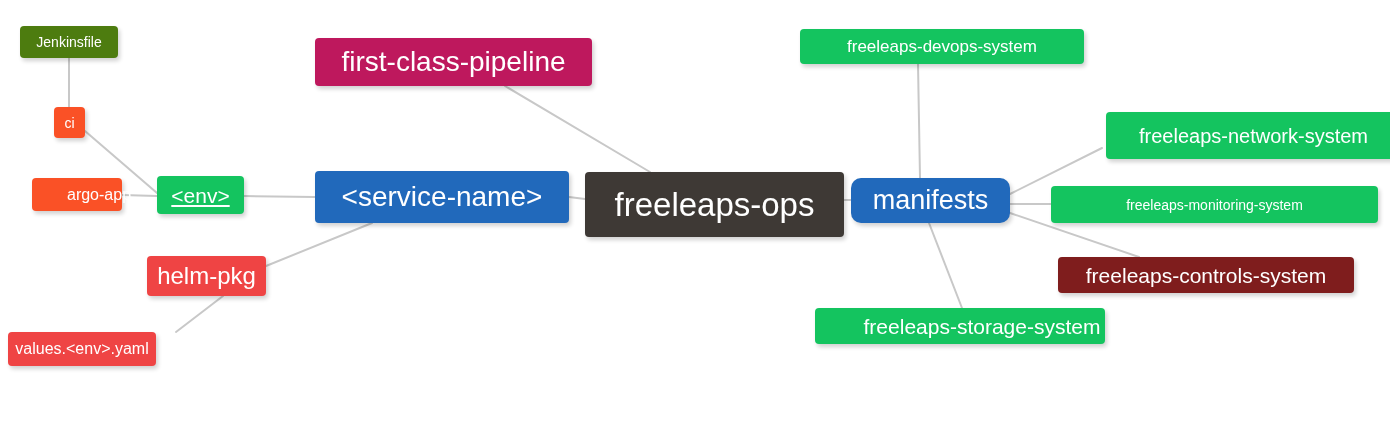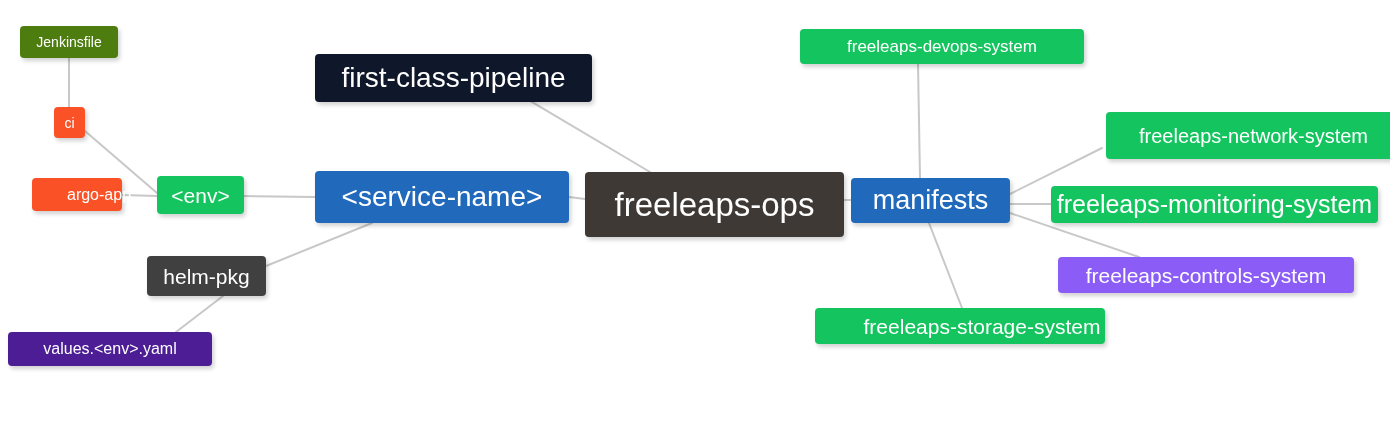--- a/index.html
+++ b/index.html
@@ -69,50 +69,50 @@
   <div id="node-layer">
       <div class="node" style="left: 20px; top: 26px; width: 98px; height: 32px; background: #4d7c0f; font-size: 14px;">
         <span class="node-label">Jenkinsfile</span>
       </div>
       <div class="node" style="left: 54px; top: 107px; width: 31px; height: 31px; background: rgb(250, 81, 38); font-size: 14px; justify-content: center;">
         <span class="node-label">ci</span>
       </div>
       <div class="node" style="left: 32px; top: 178px; width: 90px; height: 33px; background: rgb(250, 81, 38); font-size: 16px; padding-left: 44px;">
         <span class="node-label">argo-app</span>
       </div>
-      <div class="node" style="left: 157px; top: 176px; width: 87px; height: 38px; background: rgb(20, 196, 95); font-size: 21px;">
+      <div class="node" style="left: 157px; top: 176px; width: 87px; height: 38px; background: rgb(20, 196, 95); font-size: 21px; text-decoration: underline;">
         <span class="node-label">&lt;env&gt;</span>
       </div>
-      <div class="node" style="left: 147px; top: 256px; width: 119px; height: 40px; background: #404040; font-size: 21px;">
+      <div class="node" style="left: 147px; top: 256px; width: 119px; height: 40px; background: #ef4444; font-size: 24px;">
         <span class="node-label">helm-pkg</span>
       </div>
-      <div class="node" style="left: 8px; top: 332px; width: 204px; height: 34px; background: #4c1d95; font-size: 16px;">
+      <div class="node" style="left: 8px; top: 332px; width: 148px; height: 34px; background: #ef4444; font-size: 16px;">
         <span class="node-label">values.&lt;env&gt;.yaml</span>
       </div>
-      <div class="node" style="left: 315px; top: 38px; width: 277px; height: 48px; background: #0f172a; font-size: 28px; margin-top: 16px;">
+      <div class="node" style="left: 315px; top: 38px; width: 277px; height: 48px; background: #be185d; font-size: 28px;">
         <span class="node-label">first-class-pipeline</span>
       </div>
       <div class="node" style="left: 315px; top: 171px; width: 254px; height: 52px; background: rgb(33, 105, 187); font-size: 28px;">
         <span class="node-label">&lt;service-name&gt;</span>
       </div>
       <div class="node" style="left: 585px; top: 172px; width: 259px; height: 65px; background: rgb(62, 57, 53); font-size: 33px;">
         <span class="node-label">freeleaps-ops</span>
       </div>
-      <div class="node" style="left: 851px; top: 178px; width: 159px; height: 45px; background: rgb(33, 105, 187); font-size: 27px;">
+      <div class="node" style="left: 851px; top: 178px; width: 159px; height: 45px; background: rgb(33, 105, 187); font-size: 27px; border-radius: 10px;">
         <span class="node-label">manifests</span>
       </div>
       <div class="node" style="left: 800px; top: 29px; width: 284px; height: 35px; background: rgb(20, 196, 95); font-size: 17px;">
         <span class="node-label">freeleaps-devops-system</span>
       </div>
       <div class="node" style="left: 1106px; top: 112px; width: 295px; height: 47px; background: rgb(20, 196, 95); font-size: 20px;">
         <span class="node-label">freeleaps-network-system</span>
       </div>
-      <div class="node" style="left: 1051px; top: 186px; width: 327px; height: 37px; background: rgb(20, 196, 95); font-size: 25px;">
+      <div class="node" style="left: 1051px; top: 186px; width: 327px; height: 37px; background: rgb(20, 196, 95); font-size: 14px;">
         <span class="node-label">freeleaps-monitoring-system</span>
       </div>
-      <div class="node" style="left: 1058px; top: 257px; width: 296px; height: 36px; background: #8b5cf6; font-size: 21px;">
+      <div class="node" style="left: 1058px; top: 257px; width: 296px; height: 36px; background: #7f1d1d; font-size: 21px;">
         <span class="node-label">freeleaps-controls-system</span>
       </div>
       <div class="node" style="left: 815px; top: 308px; width: 290px; height: 36px; background: rgb(20, 196, 95); font-size: 21px; padding-left: 44px;">
         <span class="node-label">freeleaps-storage-system</span>
       </div>
     </div>
 </div>
 
 </body></html>

